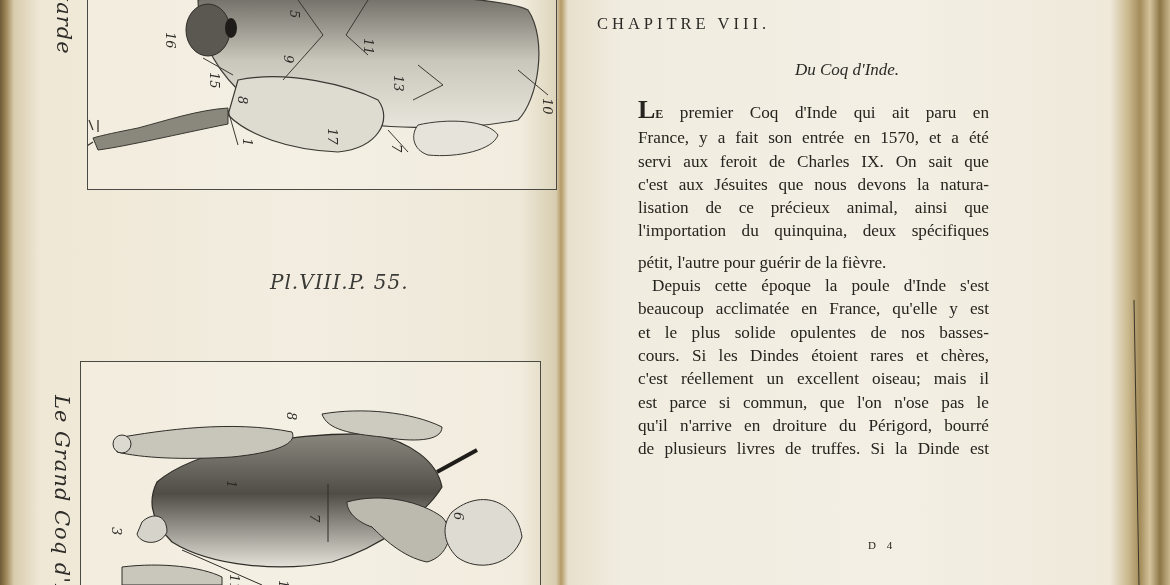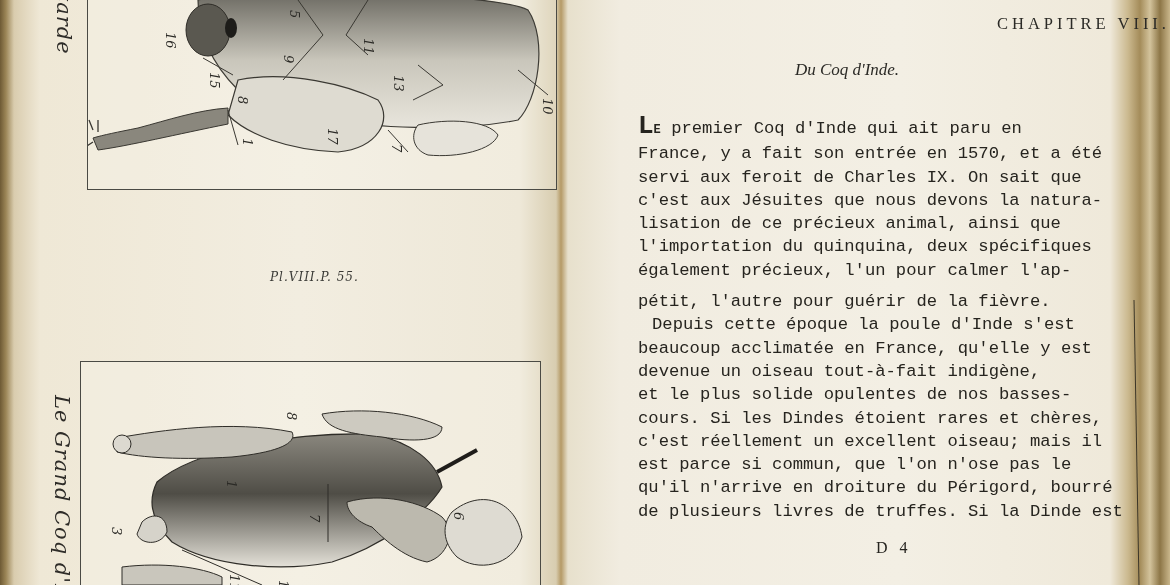--- a/index.html
+++ b/index.html
@@ -22,49 +22,49 @@
     .side-caption {
       position: absolute; font-family: "DejaVu Serif", serif; font-style: italic;
       font-size: 21px; color: #2e2c28; writing-mode: vertical-rl; white-space: nowrap;
       letter-spacing: 1px;
     }
     .side-caption-top { left: 52px; top: -40px; }
     .side-caption-bottom { left: 50px; top: 395px; }
 
     .plate-label {
       position: absolute; left: 270px; top: 270px; font-family: "DejaVu Serif", serif;
-      font-style: italic; font-size: 12px; color: #3a3a36; letter-spacing: 1px;
+      font-style: italic; font-size: 20px; color: #3a3a36; letter-spacing: 1px;
     }
 
     .drawing { position: absolute; }
     .drawing svg { display: block; }
 
     .chapter-title {
-      position: absolute; left: 0; width: 608px; top: 14px; text-align: right;
+      position: absolute; left: 0; width: 608px; top: 14px; text-align: left;
       font-family: "Liberation Serif", serif; font-size: 16.5px; letter-spacing: 4px;
-      color: #2b2a26; padding-left: 68px;
+      color: #2b2a26; padding-left: 35px;
     }
     .section-title {
       position: absolute; left: 0; width: 504px; top: 60px; text-align: center;
       font-family: "Liberation Serif", serif; font-style: italic; font-size: 17px;
       color: #2b2a26; padding-left: 66px;
     }
     .body-text {
-      position: absolute; left: 76px; top: 117px; width: 351px;
-      font-family: Liberation Mono, monospace; font-size: 17.2px; line-height: 23.3px;
+      position: absolute; left: 76px; top: 101px; width: 351px;
+      font-family: Liberation Serif, serif; font-size: 17.2px; line-height: 23.3px;
       color: #26241f; text-align: justify;
     }
     .body-text .line { display: block; white-space: nowrap; text-align-last: justify; }
     .body-text .line.last { text-align-last: left; margin-top: 8px; }
     .body-text .indent { padding-left: 14px; }
     .dropcap { font-size: 26px; font-weight: bold; line-height: 18px; }
     .smallcap { font-size: 12px; font-weight: bold; }
     .signature {
-      position: absolute; left: 314px; top: 539px;
-      font-family: "Liberation Serif", serif; font-size: 16px; color: #26241f; letter-spacing: 4px;
+      position: absolute; left: 306px; top: 539px;
+      font-family: "Liberation Serif", serif; font-size: 11px; color: #26241f; letter-spacing: 4px;
     }
     .edge-line { position: absolute; background: #3c3628; width: 1px; }
   </style>
 </head>
 <body>
 
 <div class="spread">
 
   <div class="page page-left">
     <span class="side-caption side-caption-top">Outarde</span>
@@ -151,25 +151,23 @@
     <div class="chapter-title">CHAPITRE VIII.</div>
     <div class="section-title">Du Coq d'Inde.</div>
 
     <div class="body-text">
       <span class="line"><span class="dropcap">L</span><span class="smallcap">E</span><span> premier Coq d'Inde qui ait paru en</span></span>
       <span class="line">France, y a fait son entrée en 1570, et a été</span>
       <span class="line">servi aux feroit de Charles IX. On sait que</span>
       <span class="line">c'est aux Jésuites que nous devons la natura-</span>
       <span class="line">lisation de ce précieux animal, ainsi que</span>
       <span class="line">l'importation du quinquina, deux spécifiques</span>
-      <span class="line">également précieux, l'un pour calmer l'ap-</span>
       <span class="line last">pétit, l'autre pour guérir de la fièvre.</span>
       <span class="line indent">Depuis cette époque la poule d'Inde s'est</span>
       <span class="line">beaucoup acclimatée en France, qu'elle y est</span>
-      <span class="line">devenue un oiseau tout-à-fait indigène,</span>
       <span class="line">et le plus solide opulentes de nos basses-</span>
       <span class="line">cours. Si les Dindes étoient rares et chères,</span>
       <span class="line">c'est réellement un excellent oiseau; mais il</span>
       <span class="line">est parce si commun, que l'on n'ose pas le</span>
       <span class="line">qu'il n'arrive en droiture du Périgord, bourré</span>
       <span class="line">de plusieurs livres de truffes. Si la Dinde est</span>
     </div>
 
     <div class="signature">D 4</div>
   </div>

